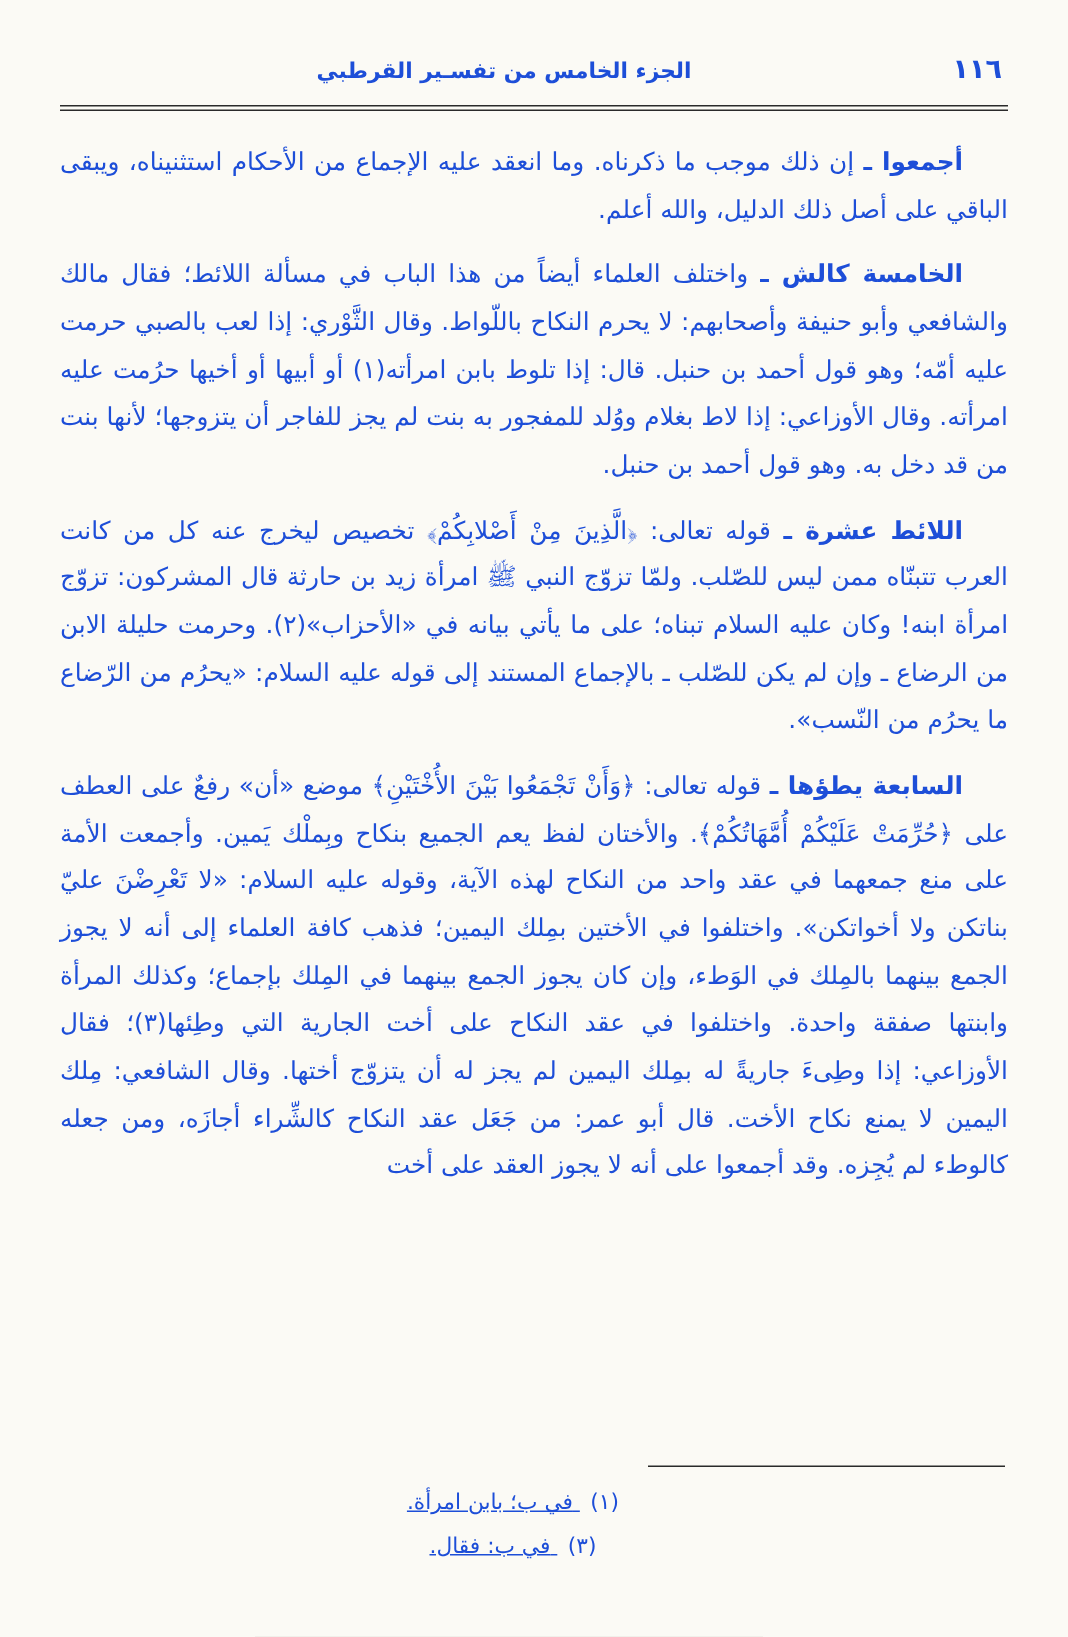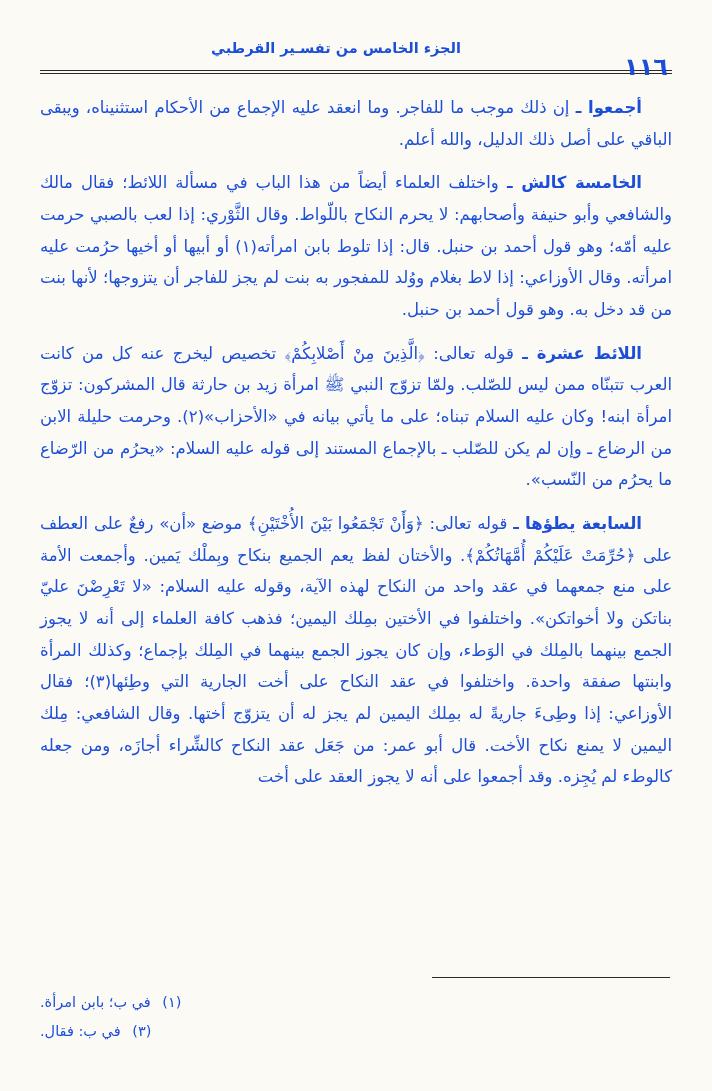--- a/index.html
+++ b/index.html
@@ -11,58 +11,58 @@
     display:flex;flex-direction:column;overflow:hidden;
     direction:rtl;
   }
   
   .header{position:relative;height:30px;flex:0 0 auto;}
   .header-title{
     position:absolute;left:50%;transform:translateX(-58%);top:4px;
     font-weight:bold;font-size:14.5px;letter-spacing:.2px;white-space:nowrap;
   }
   .page-number{
-    position:absolute;right:4px;top:17px;
-    font-weight:bold;font-size:24px;
+    position:absolute;right:4px;top:0;
+    font-weight:bold;font-size:18px;
   }
   .header-rule{
     height:2px;margin-top:4px;
     border-top:1px solid #2a2a2a;border-bottom:1px solid #2a2a2a;
   }
   
   .body-text{
     flex:0 0 auto;padding-top:18px;
     font-size:16.5px;line-height:1.92;text-align:justify;
   }
   .para{margin:0 0 12px 0;text-indent:30px;}
   .para-lead{font-weight:bold;}
   
   .footnotes{margin-top:auto;flex:0 0 auto;}
   .fn-rule{width:238px;border-top:1px solid #2a2a2a;margin:0 2px 10px 0;}
   .fn-item{
     font-size:14.5px;line-height:1.95;padding-right:28px;
-    text-align:left;white-space:nowrap;
+    text-align:center;white-space:nowrap;text-decoration:underline;
   }
   .fn-marker{display:inline-block;margin-left:7px;}
 </style>
 </head>
 <body>
 
 <div class="page">
 
   <div class="header">
     <span class="header-title">الجزء الخامس من تفسـير القرطبي</span>
     <span class="page-number">١١٦</span>
   </div>
   <div class="header-rule"></div>
 
   <div class="body-text">
     <p class="para">
       <span class="para-lead">أجمعوا ـ</span>
-      <span>إن ذلك موجب ما للفاجر. وما انعقد عليه الإجماع من الأحكام استثنيناه، ويبقى الباقي على أصل ذلك الدليل، والله أعلم.</span>
+      <span>إن ذلك موجب ما ذكرناه. وما انعقد عليه الإجماع من الأحكام استثنيناه، ويبقى الباقي على أصل ذلك الدليل، والله أعلم.</span>
     </p>
     <p class="para">
       <span class="para-lead">الخامسة كالش ـ</span>
       <span>واختلف العلماء أيضاً من هذا الباب في مسألة اللائط؛ فقال مالك والشافعي وأبو حنيفة وأصحابهم: لا يحرم النكاح باللّواط. وقال الثَّوْري: إذا لعب بالصبي حرمت عليه أمّه؛ وهو قول أحمد بن حنبل. قال: إذا تلوط بابن امرأته(١) أو أبيها أو أخيها حرُمت عليه امرأته. وقال الأوزاعي: إذا لاط بغلام ووُلد للمفجور به بنت لم يجز للفاجر أن يتزوجها؛ لأنها بنت من قد دخل به. وهو قول أحمد بن حنبل.</span>
     </p>
     <p class="para">
       <span class="para-lead">اللائط عشرة ـ</span>
       <span>قوله تعالى: ﴿الَّذِينَ مِنْ أَصْلابِكُمْ﴾ تخصيص ليخرج عنه كل من كانت العرب تتبنّاه ممن ليس للصّلب. ولمّا تزوّج النبي ﷺ امرأة زيد بن حارثة قال المشركون: تزوّج امرأة ابنه! وكان عليه السلام تبناه؛ على ما يأتي بيانه في «الأحزاب»(٢). وحرمت حليلة الابن من الرضاع ـ وإن لم يكن للصّلب ـ بالإجماع المستند إلى قوله عليه السلام: «يحرُم من الرّضاع ما يحرُم من النّسب».</span>
     </p>
     <p class="para">

